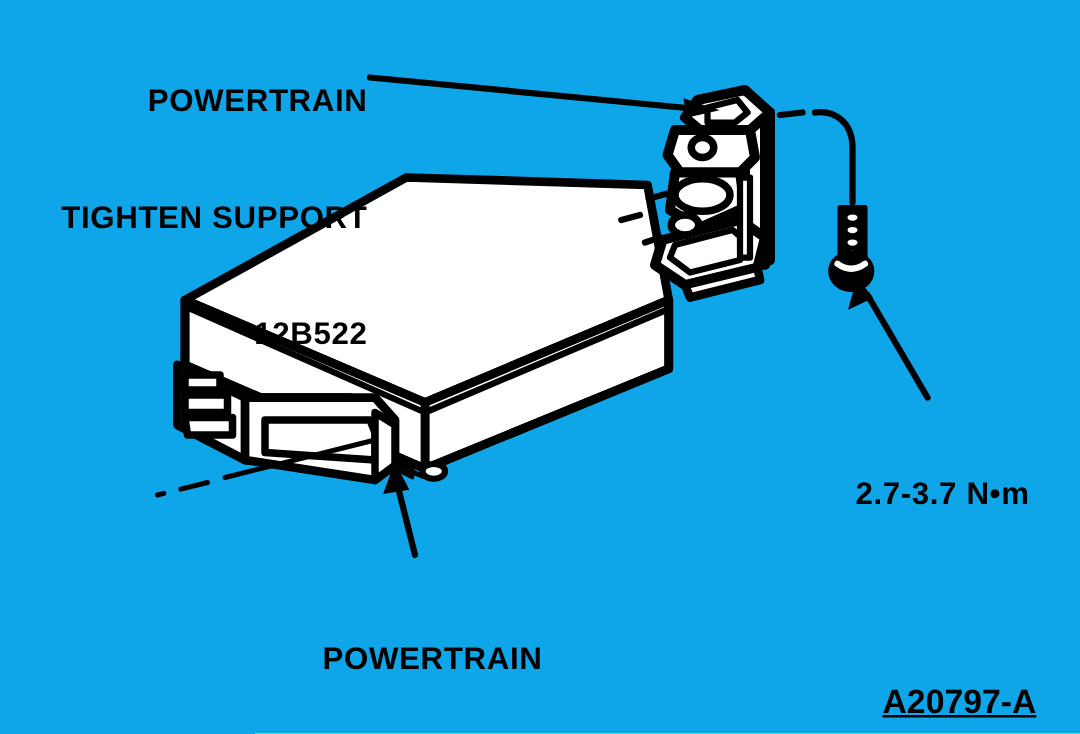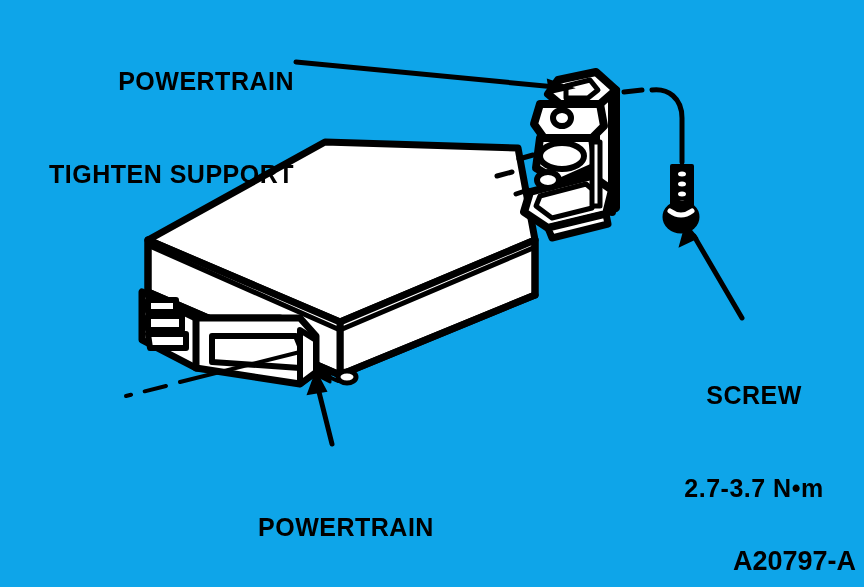--- a/index.html
+++ b/index.html
@@ -53,24 +53,25 @@
   }
   #label-screw {
     left: 652px;
     top: 318px;
     text-align: center;
     width: 204px;
   }
   #label-figcode {
     left: 706px;
     top: 546px;
-    text-align: right;
+    text-align: left;
     width: 150px;
     font-size: 27px;
     letter-spacing: 0px;
+    text-decoration: underline;
   }
 </style>
 </head>
 <body>
 
 <div id="diagram-root">
 
   <svg id="diagram-svg" viewBox="0 0 864 587" xmlns="http://www.w3.org/2000/svg">
 
     <g>
@@ -182,30 +183,30 @@
     <g>
       <path d="M 742,318 L 694,236" fill="none" stroke="#000000" stroke-width="5" stroke-linecap="round"></path>
       <path d="M 686,224 L 680,246 L 697,238 Z" fill="#000000" stroke="#000000" stroke-width="2"></path>
     </g>
 
   </svg>
 
   <div class="label-block" id="label-bracket">
     <span class="lbl-line">POWERTRAIN</span>
     <span class="lbl-line">TIGHTEN SUPPORT</span>
+    <span class="lbl-line">12B522</span>
   </div>
 
   <div class="label-block" id="label-pcm">
     <span class="lbl-line">POWERTRAIN</span>
     
     
     
   </div>
 
   <div class="label-block" id="label-screw">
-    <span class="lbl-line">SCREW</span>
     <span class="lbl-line">2.7-3.7 N•m</span>
     
   </div>
 
   <div class="label-block" id="label-figcode">A20797-A</div>
 
 </div>
 
 </body></html>

